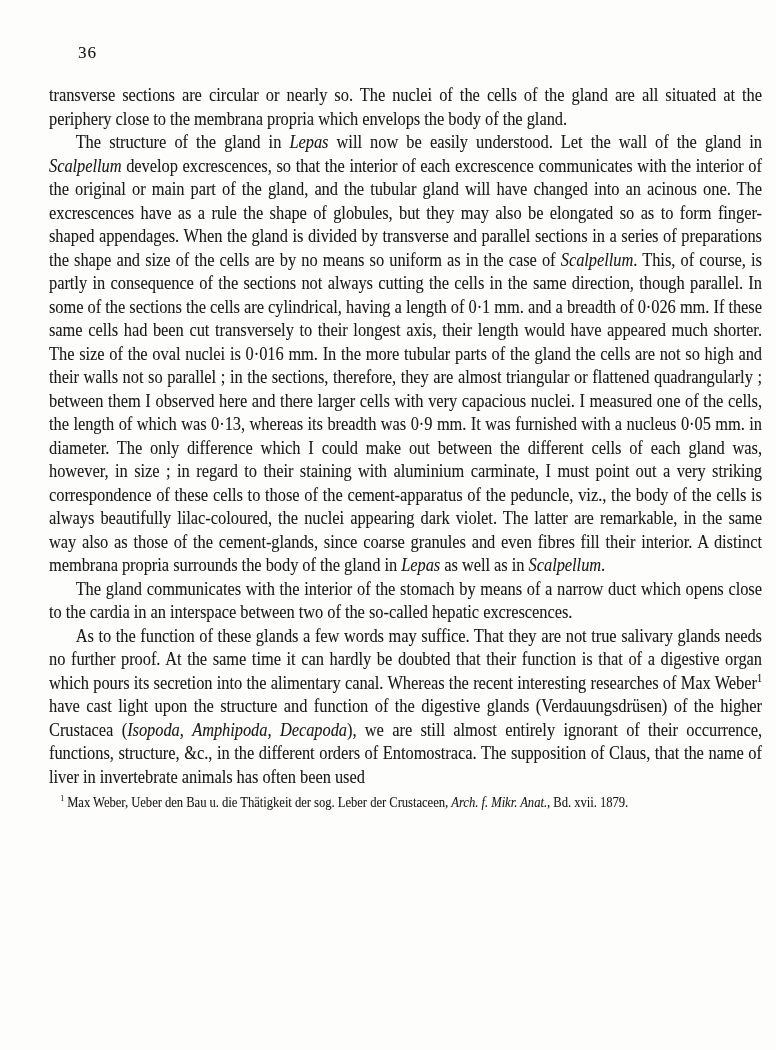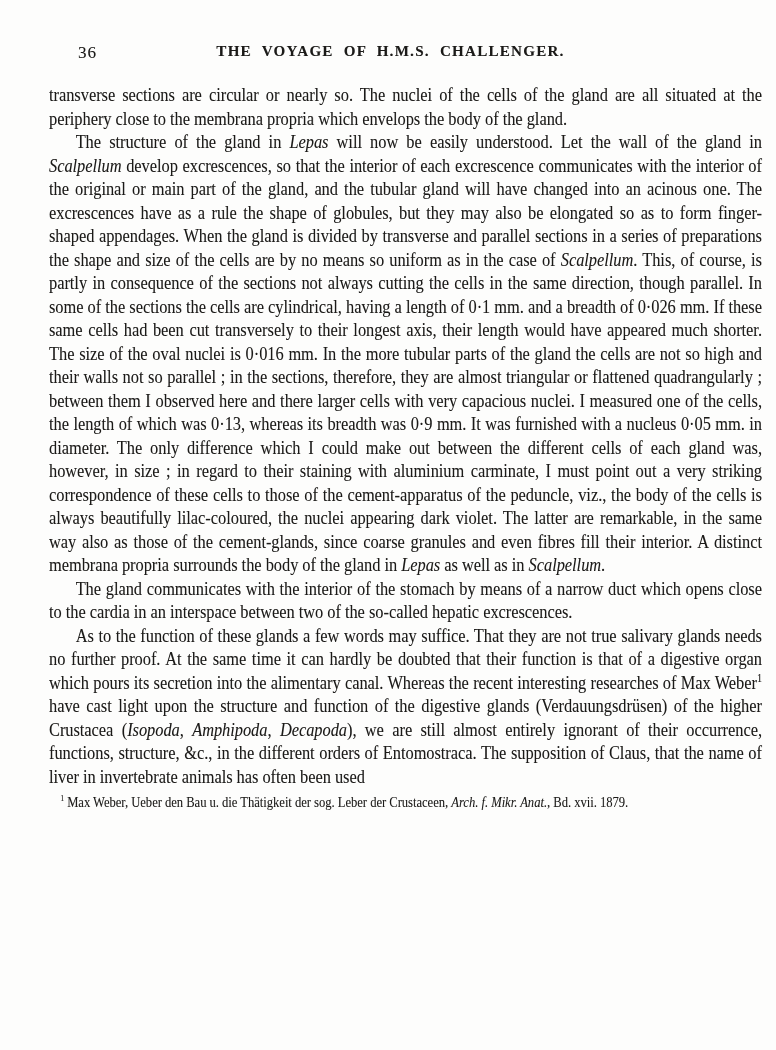--- a/index.html
+++ b/index.html
@@ -65,21 +65,20 @@
     text-indent: 13px;
   }
 </style>
 </head>
 <body>
 
 <div class="page">
 
   <div class="running-header">
     <span class="page-number">36</span>
-    <div class="running-title">THE VOYAGE OF H.M.S. CHALLENGER.</div>
   </div>
 
   <div class="text-block">
     <p class="para"><span>transverse sections are circular or nearly so. The nuclei of the cells of the gland are all situated at the periphery close to the membrana propria which envelops the body of the gland.</span></p>
     <p class="para indent"><span>The structure of the gland in </span><i>Lepas</i><span> will now be easily understood. Let the wall of the gland in </span><i>Scalpellum</i><span> develop excrescences, so that the interior of each excrescence communicates with the interior of the original or main part of the gland, and the tubular gland will have changed into an acinous one. The excrescences have as a rule the shape of globules, but they may also be elongated so as to form finger-shaped appendages. When the gland is divided by transverse and parallel sections in a series of preparations the shape and size of the cells are by no means so uniform as in the case of </span><i>Scalpellum</i><span>. This, of course, is partly in consequence of the sections not always cutting the cells in the same direction, though parallel. In some of the sections the cells are cylindrical, having a length of 0·1 mm. and a breadth of 0·026 mm. If these same cells had been cut transversely to their longest axis, their length would have appeared much shorter. The size of the oval nuclei is 0·016 mm. In the more tubular parts of the gland the cells are not so high and their walls not so parallel ; in the sections, therefore, they are almost triangular or flattened quadrangularly ; between them I observed here and there larger cells with very capacious nuclei. I measured one of the cells, the length of which was 0·13, whereas its breadth was 0·9 mm. It was furnished with a nucleus 0·05 mm. in diameter. The only difference which I could make out between the different cells of each gland was, however, in size ; in regard to their staining with aluminium carminate, I must point out a very striking correspondence of these cells to those of the cement-apparatus of the peduncle, viz., the body of the cells is always beautifully lilac-coloured, the nuclei appearing dark violet. The latter are remarkable, in the same way also as those of the cement-glands, since coarse granules and even fibres fill their interior. A distinct membrana propria surrounds the body of the gland in </span><i>Lepas</i><span> as well as in </span><i>Scalpellum</i><span>.</span></p>
     <p class="para indent"><span>The gland communicates with the interior of the stomach by means of a narrow duct which opens close to the cardia in an interspace between two of the so-called hepatic excrescences.</span></p>
     <p class="para indent"><span>As to the function of these glands a few words may suffice. That they are not true salivary glands needs no further proof. At the same time it can hardly be doubted that their function is that of a digestive organ which pours its secretion into the alimentary canal. Whereas the recent interesting researches of Max Weber</span><sup>1</sup><span> have cast light upon the structure and function of the digestive glands (Verdauungsdrüsen) of the higher Crustacea (</span><i>Isopoda</i><span>, </span><i>Amphipoda</i><span>, </span><i>Decapoda</i><span>), we are still almost entirely ignorant of their occurrence, functions, structure, &amp;c., in the different orders of Entomostraca. The supposition of Claus, that the name of liver in invertebrate animals has often been used</span></p>
     <div class="footnote"><sup>1</sup><span> Max Weber, Ueber den Bau u. die Thätigkeit der sog. Leber der Crustaceen, </span><i>Arch. f. Mikr. Anat.</i><span>, Bd. xvii. 1879.</span></div>
   </div>
 

